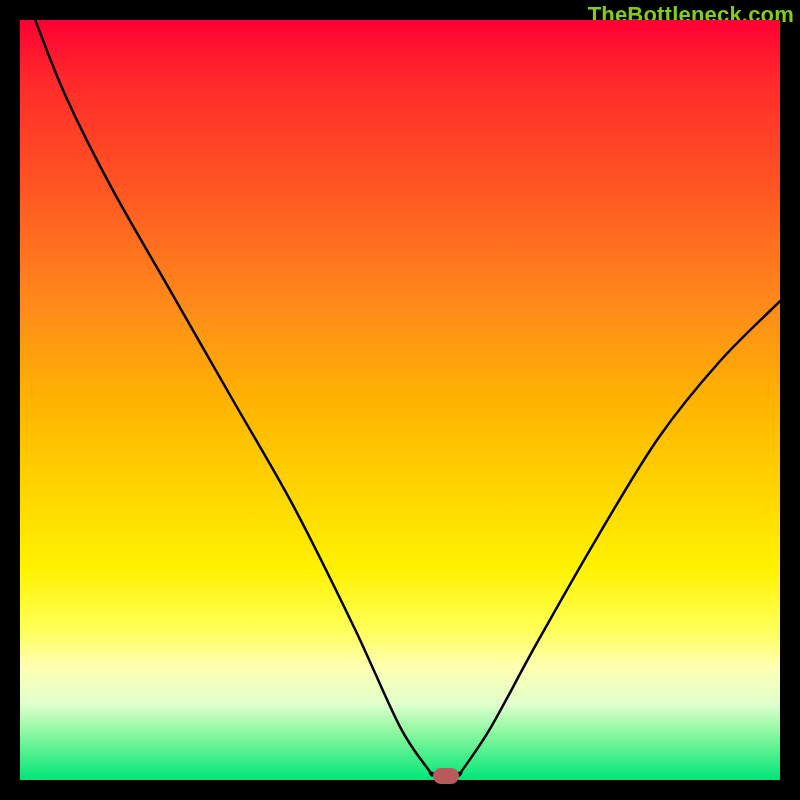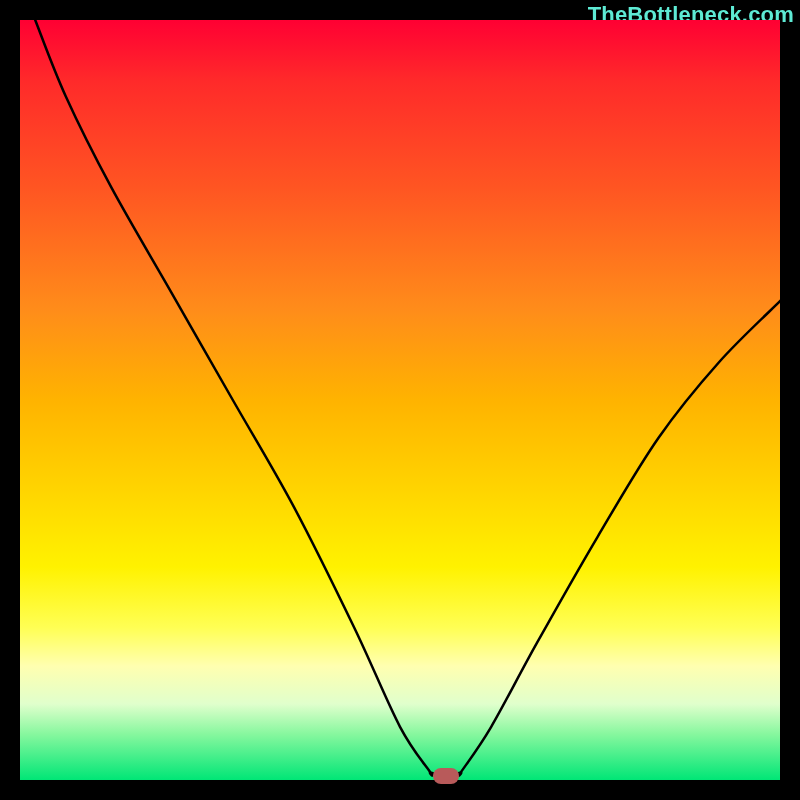--- a/index.html
+++ b/index.html
@@ -40,21 +40,21 @@
       #86f79e 94%,
       #00e676 100%
     );
   }
   .watermark {
     position: absolute;
     top: 2px;
     right: 6px;
     font-size: 22px;
     font-weight: 600;
-    color: #5eead4;
+    color: #84cc16;
     letter-spacing: 0.2px;
     user-select: none;
   }
   svg.curve {
     position: absolute;
     left: 0;
     top: 0;
     width: 760px;
     height: 760px;
     overflow: visible;

